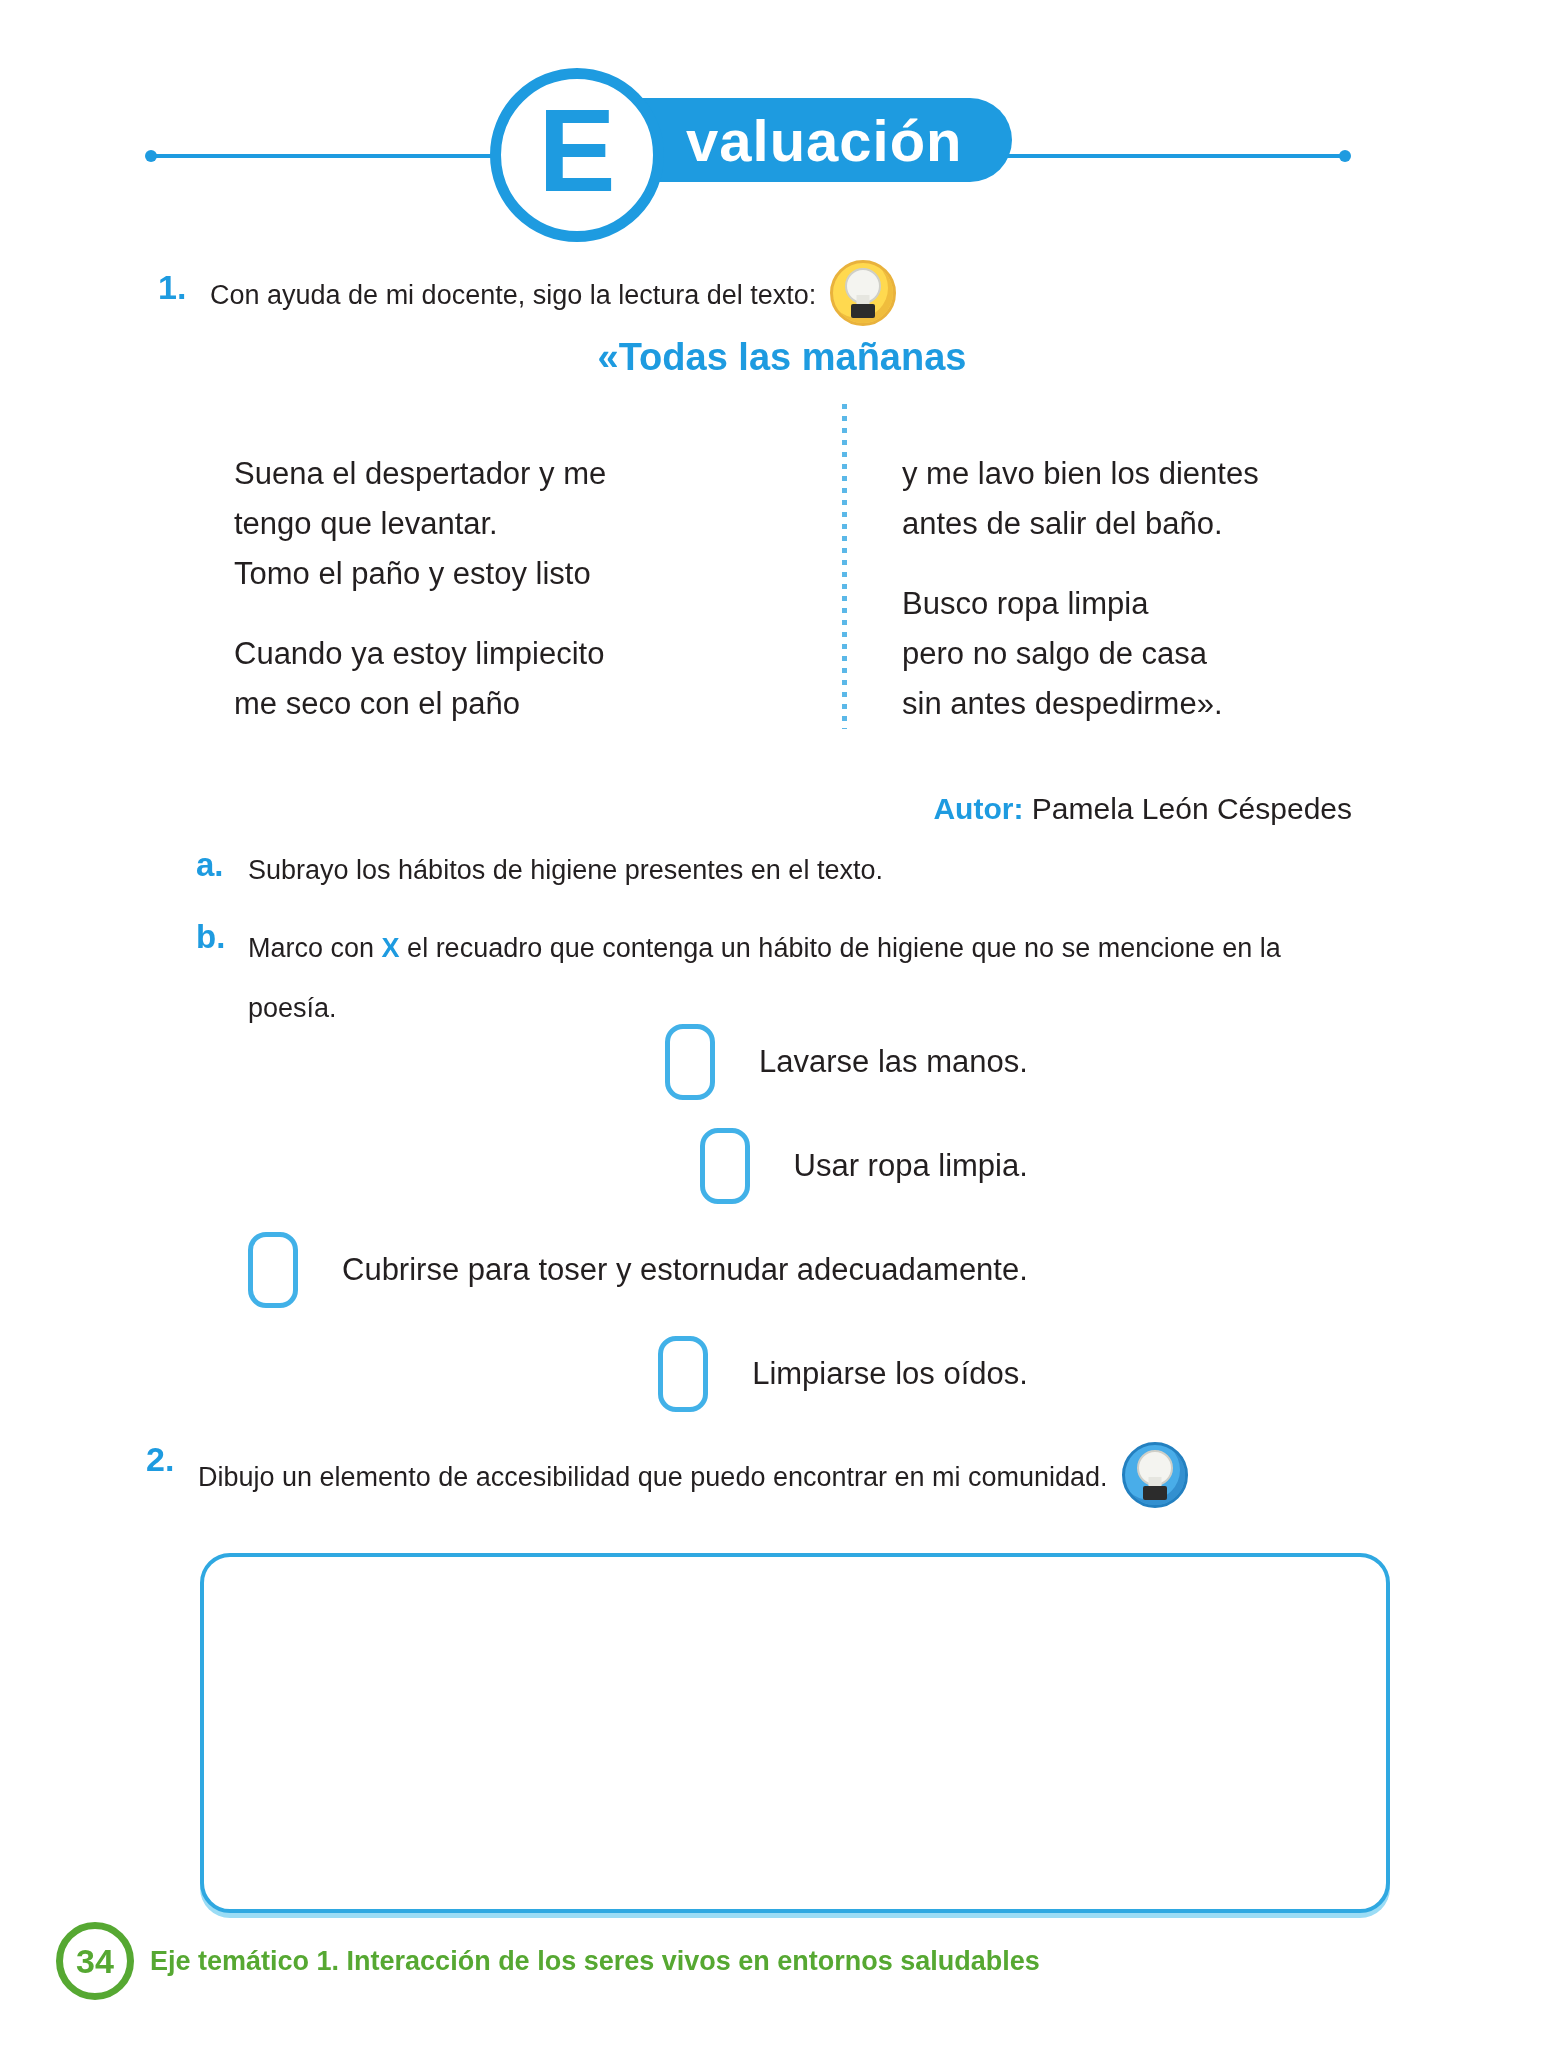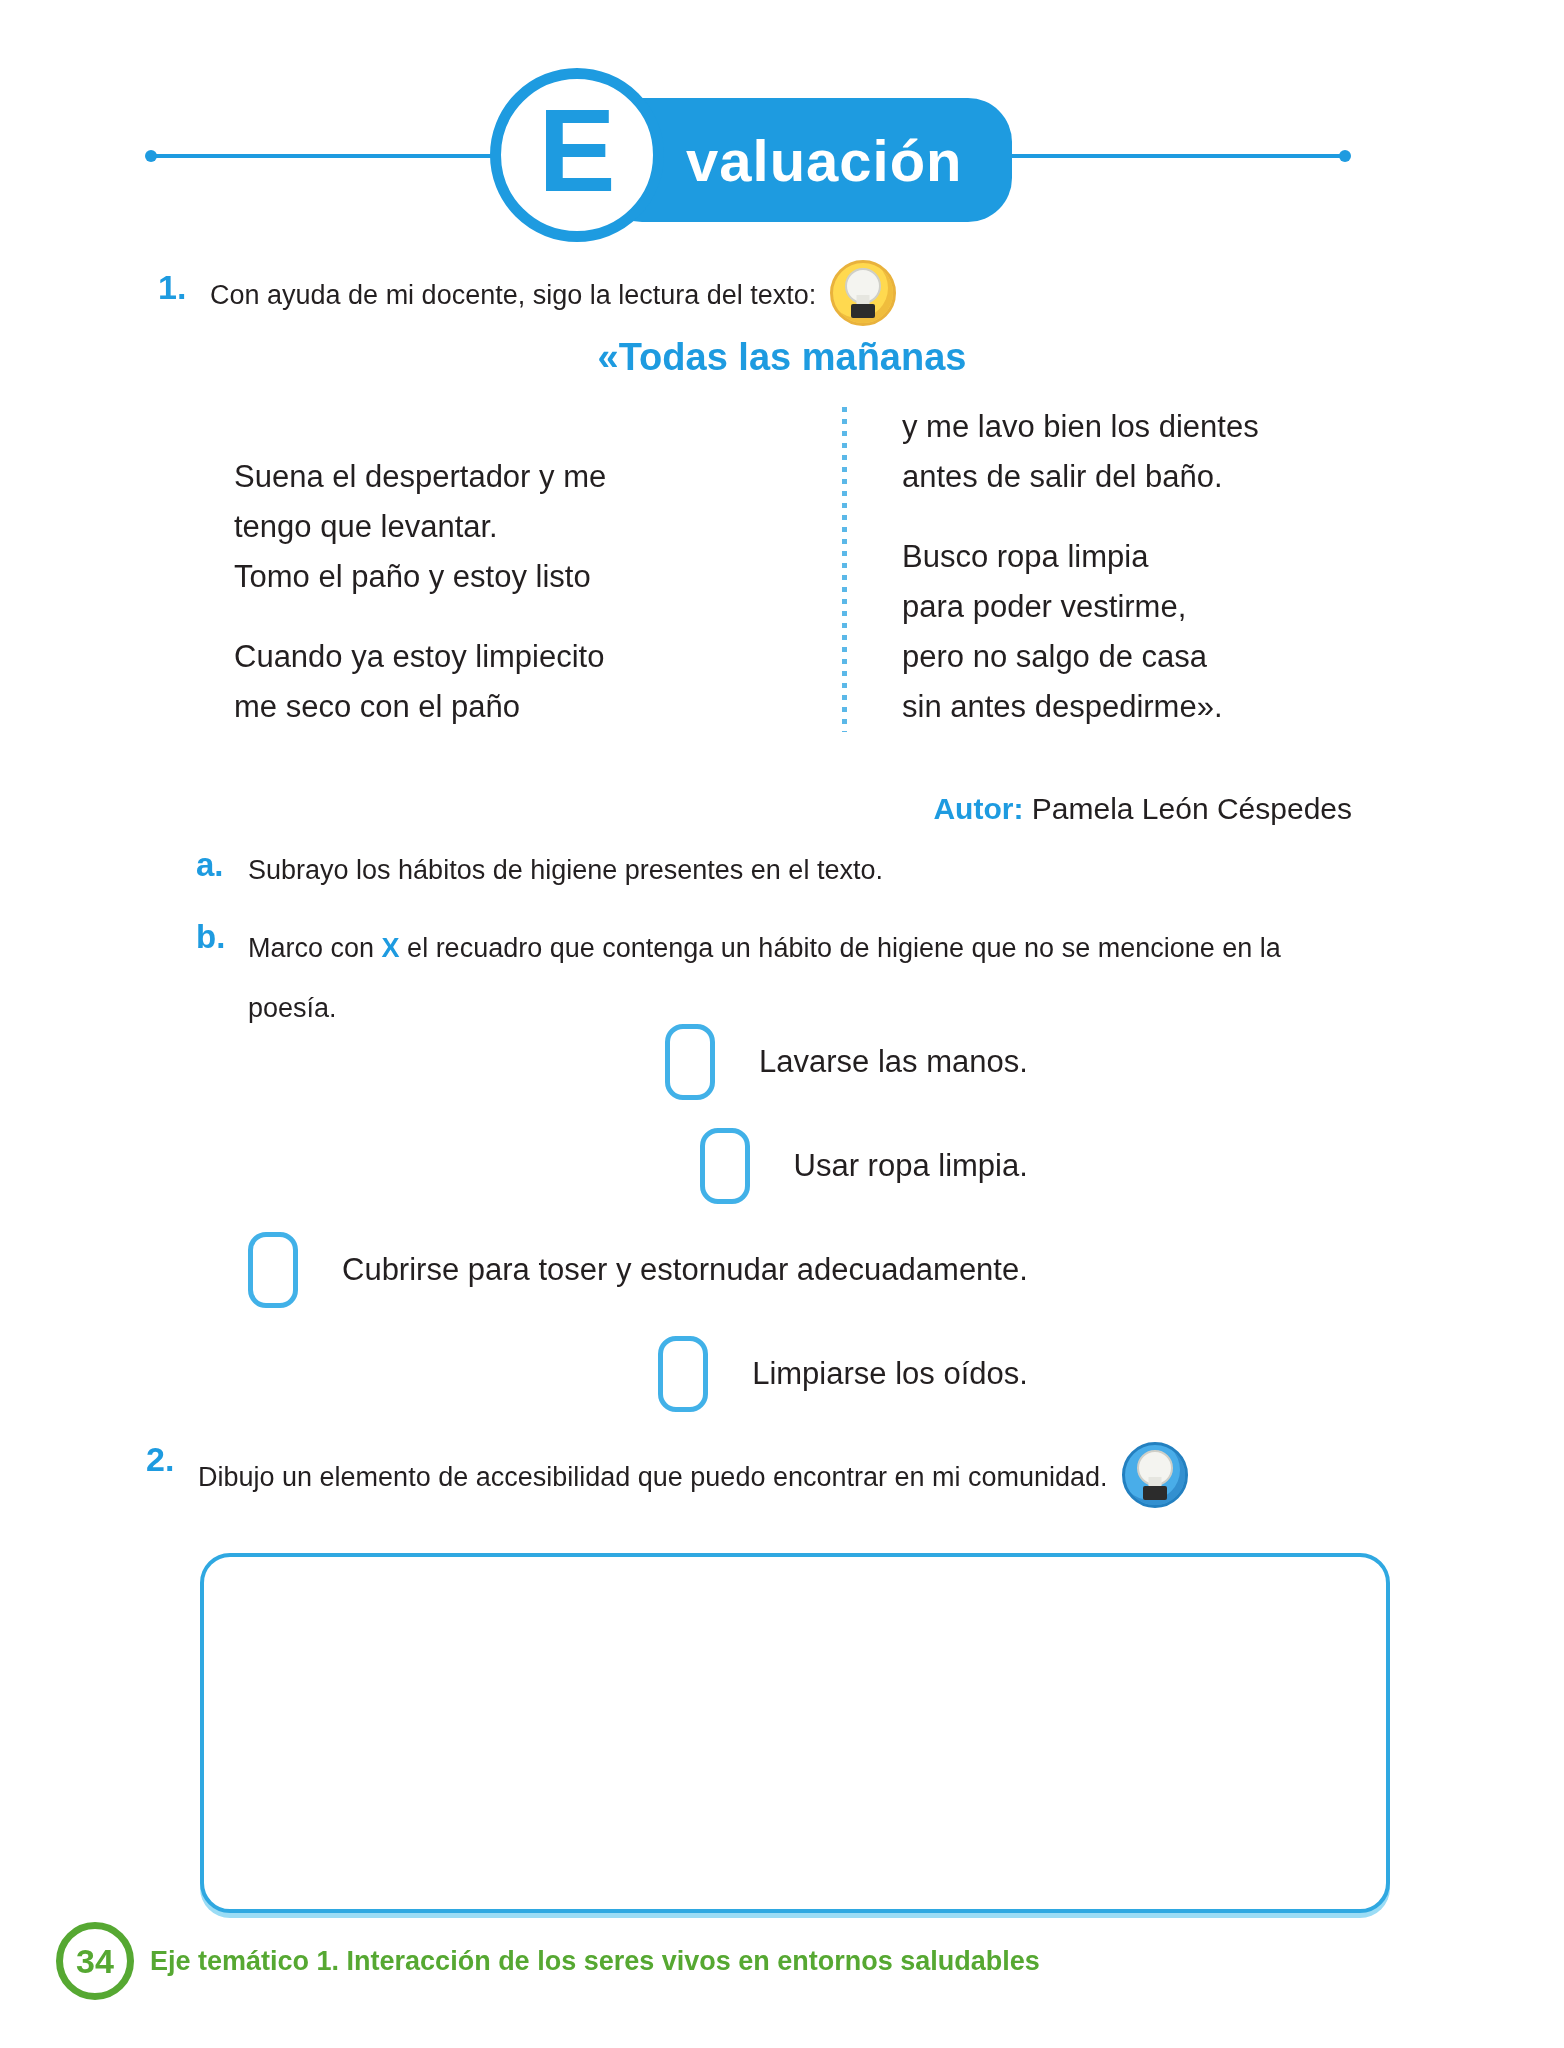--- a/index.html
+++ b/index.html
@@ -21,21 +21,21 @@
     height: 4px; background: #1e9be0; border-radius: 2px;
   }
   .header-line::before, .header-line::after {
     content: ""; position: absolute; top: -4px;
     width: 12px; height: 12px; border-radius: 50%; background: #1e9be0;
   }
   .header-line::before { left: -5px; }
   .header-line::after { right: -5px; }
   .header-pill {
     position: absolute; left: 598px; top: 28px;
-    width: 414px; height: 124px;
+    width: 414px; height: 84px;
     background: #1e9be0; border-radius: 44px;
     display: flex; align-items: center;
     padding-left: 88px; box-sizing: border-box;
     z-index: 1;
   }
   .header-pill .rest {
     color: #ffffff; font-weight: bold; font-size: 58px; letter-spacing: 1px;
   }
   .header-circle {
     position: absolute; left: 490px; top: -2px;
@@ -175,21 +175,20 @@
       </div>
     </div>
     <div class="poem-divider"></div>
     <div class="poem-col right">
       <div class="stanza">
         <div class="line">y me lavo bien los dientes</div>
         <div class="line">antes de salir del baño.</div>
       </div>
       <div class="stanza">
         <div class="line">Busco ropa limpia</div>
-        <div class="line">para poder vestirme,</div>
         <div class="line">pero no salgo de casa</div>
         <div class="line">sin antes despedirme».</div>
       </div>
     </div>
   </div>
 
   <div class="author">
     <span class="label">Autor:</span>
     <span class="name">Pamela León Céspedes</span>
   </div>

